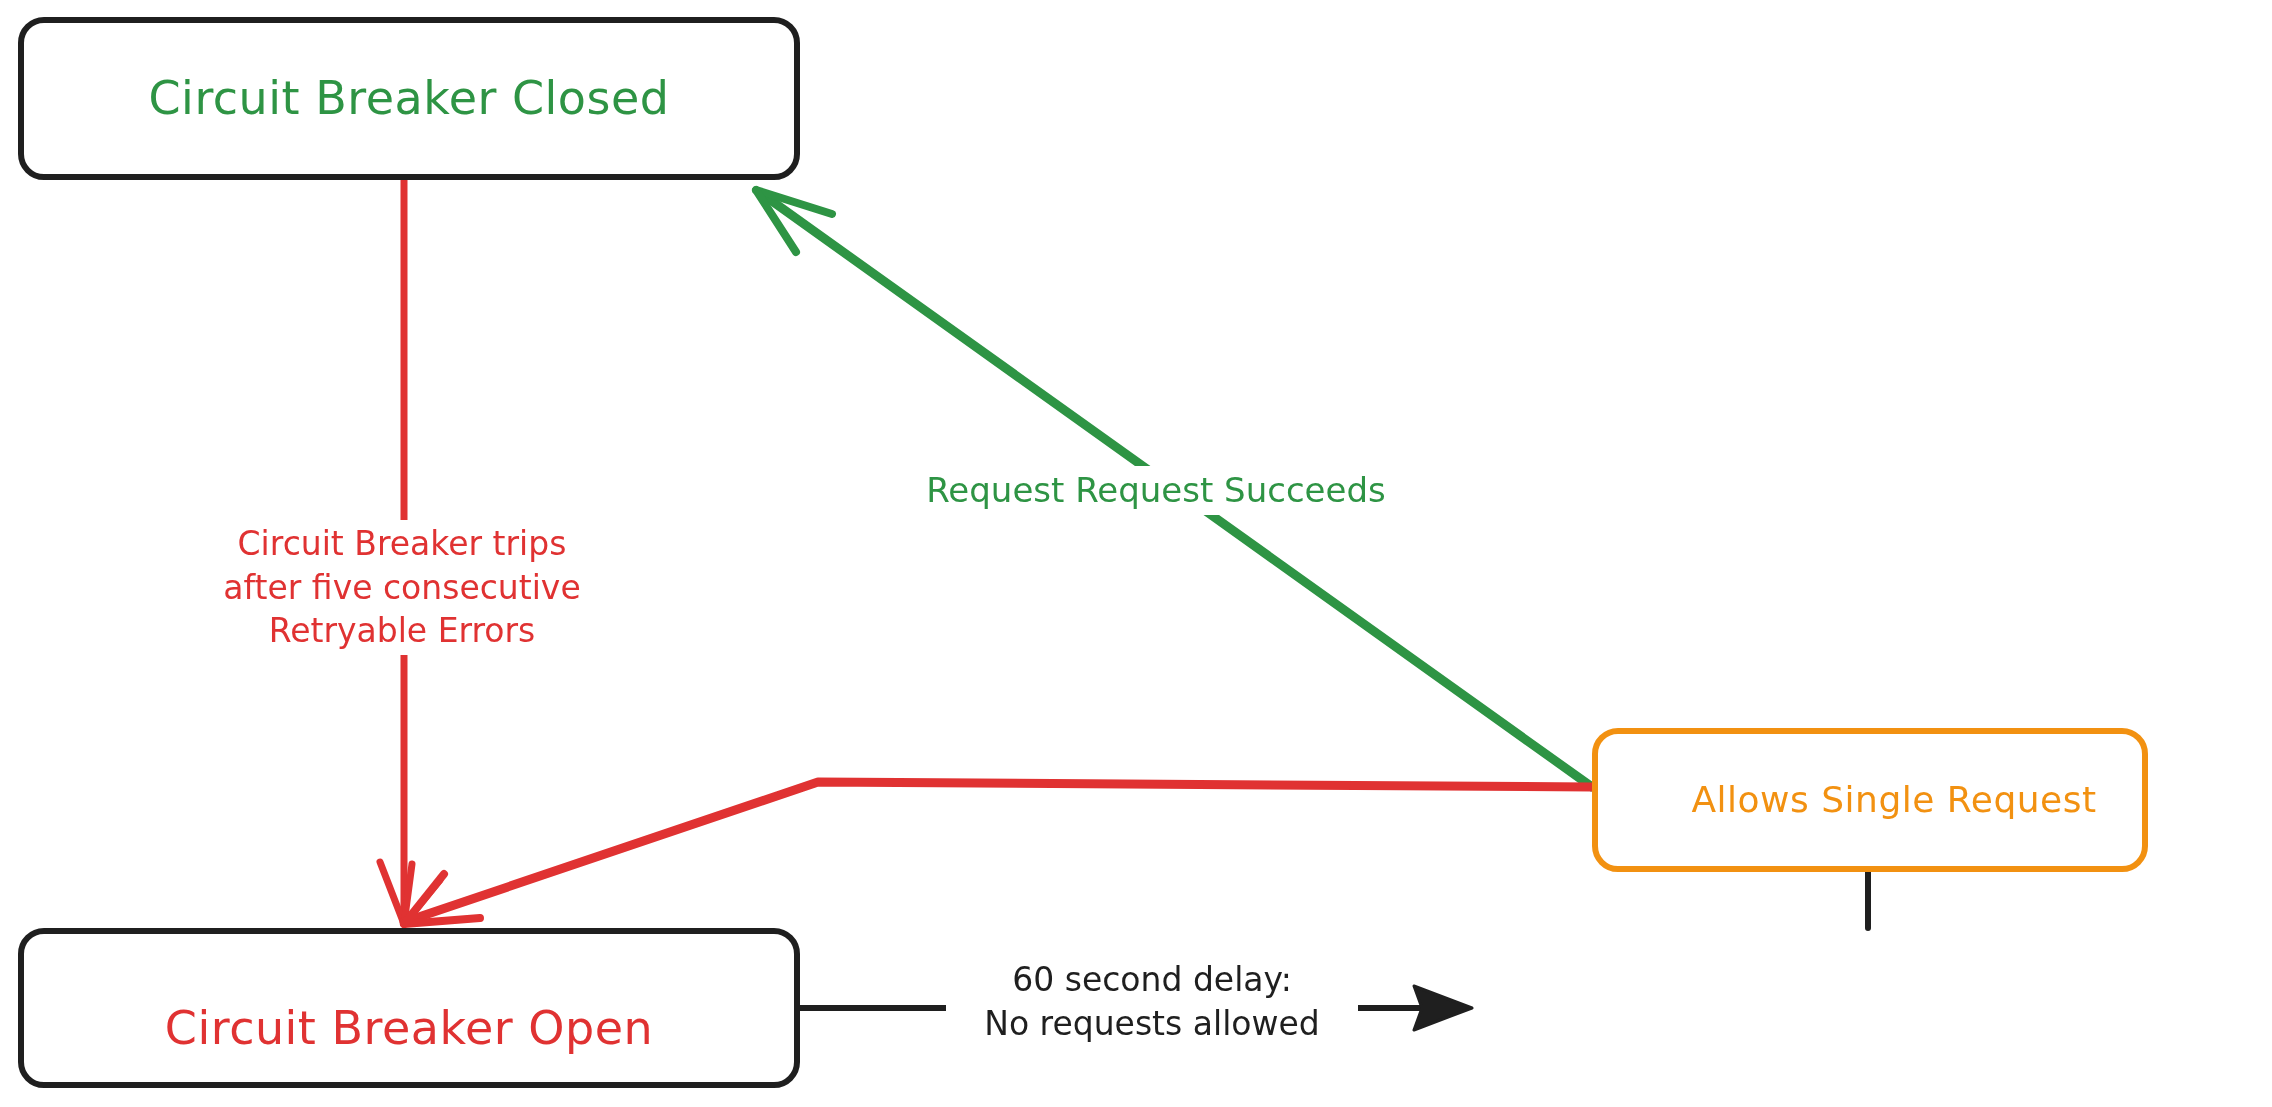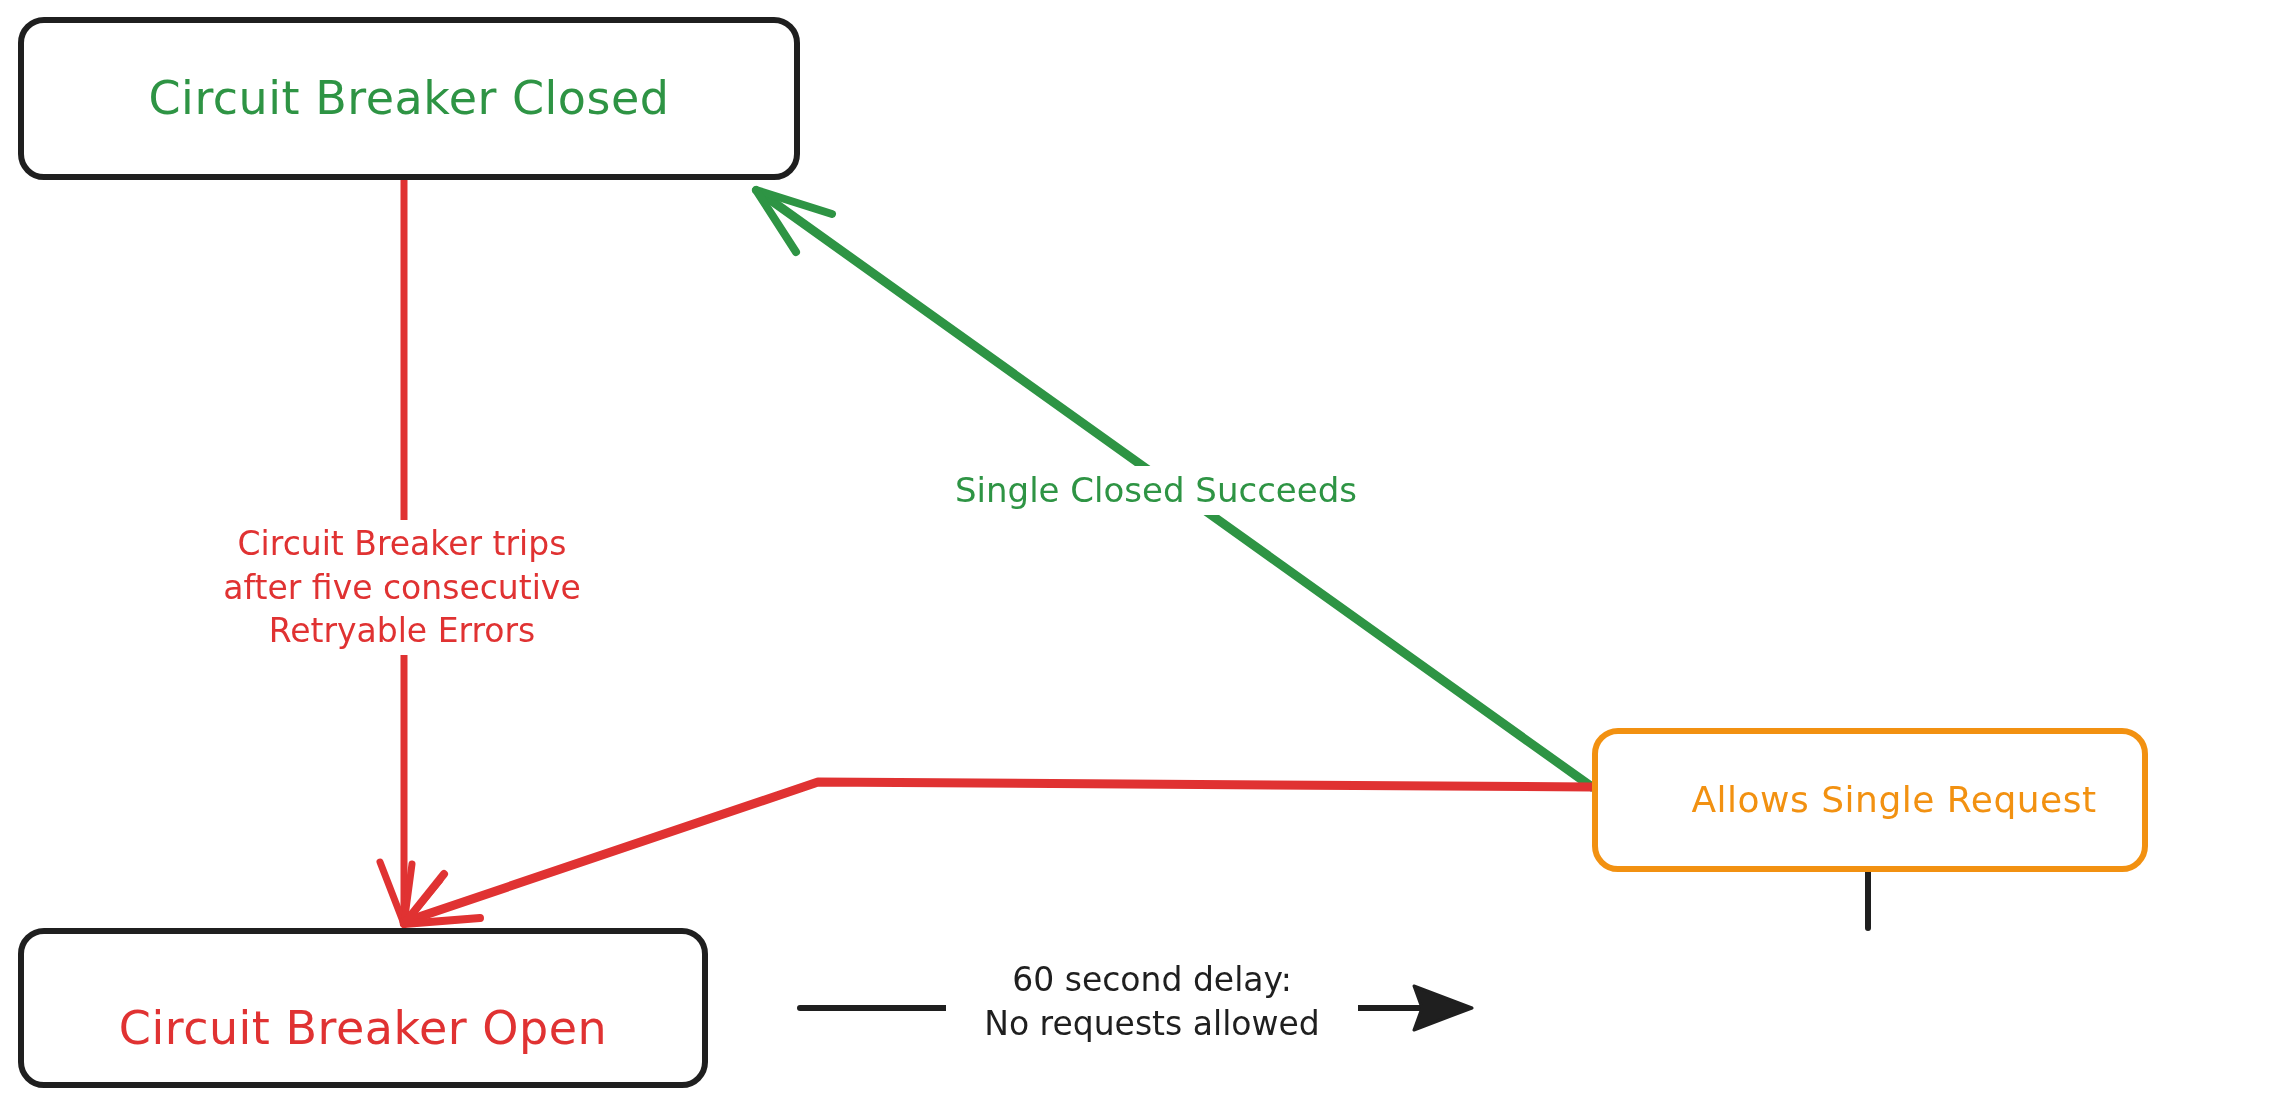--- a/index.html
+++ b/index.html
@@ -107,32 +107,32 @@
 
     <g>
       <path d="M 1868 872 L 1868 928" stroke="#1f1f1f" stroke-width="6" fill="none" stroke-linecap="round"></path>
     </g>
   </svg>
 
   <div class="node black-border" style="left:18px; top:17px; width:782px; height:163px;">
     <span class="node-label label-lg c-green">Circuit Breaker Closed</span>
   </div>
 
-  <div class="node black-border" style="left:18px; top:928px; width:690px; height:160px;">
+  <div class="node black-border" style="left:18px; top:928px; width:782px; height:160px;">
     <span class="node-label label-lg c-red">Circuit Breaker Open</span>
   </div>
 
   <div class="node orange-border" style="left:1592px; top:728px; width:556px; height:144px;padding-left:48px;">
     <span class="node-label label-md c-orange">Allows Single Request</span>
   </div>
 
 
   <div class="edge-label sz-1 c-red" style="left:172px; top:480px; width:460px;">Circuit Breaker trips
 after five consecutive
 Retryable Errors</div>
 
-  <div class="edge-label sz-2 c-green" style="left:906px; top:466px; width:500px;">Single Closed Succeeds</div>
+  <div class="edge-label sz-2 c-green" style="left:906px; top:466px; width:500px;">Request Request Succeeds</div>
 
 
   <div class="edge-label sz-3 c-black" style="left:946px; top:956px; width:412px;">60 second delay:
 No requests allowed</div>
 
 </div>
 
 </body></html>

